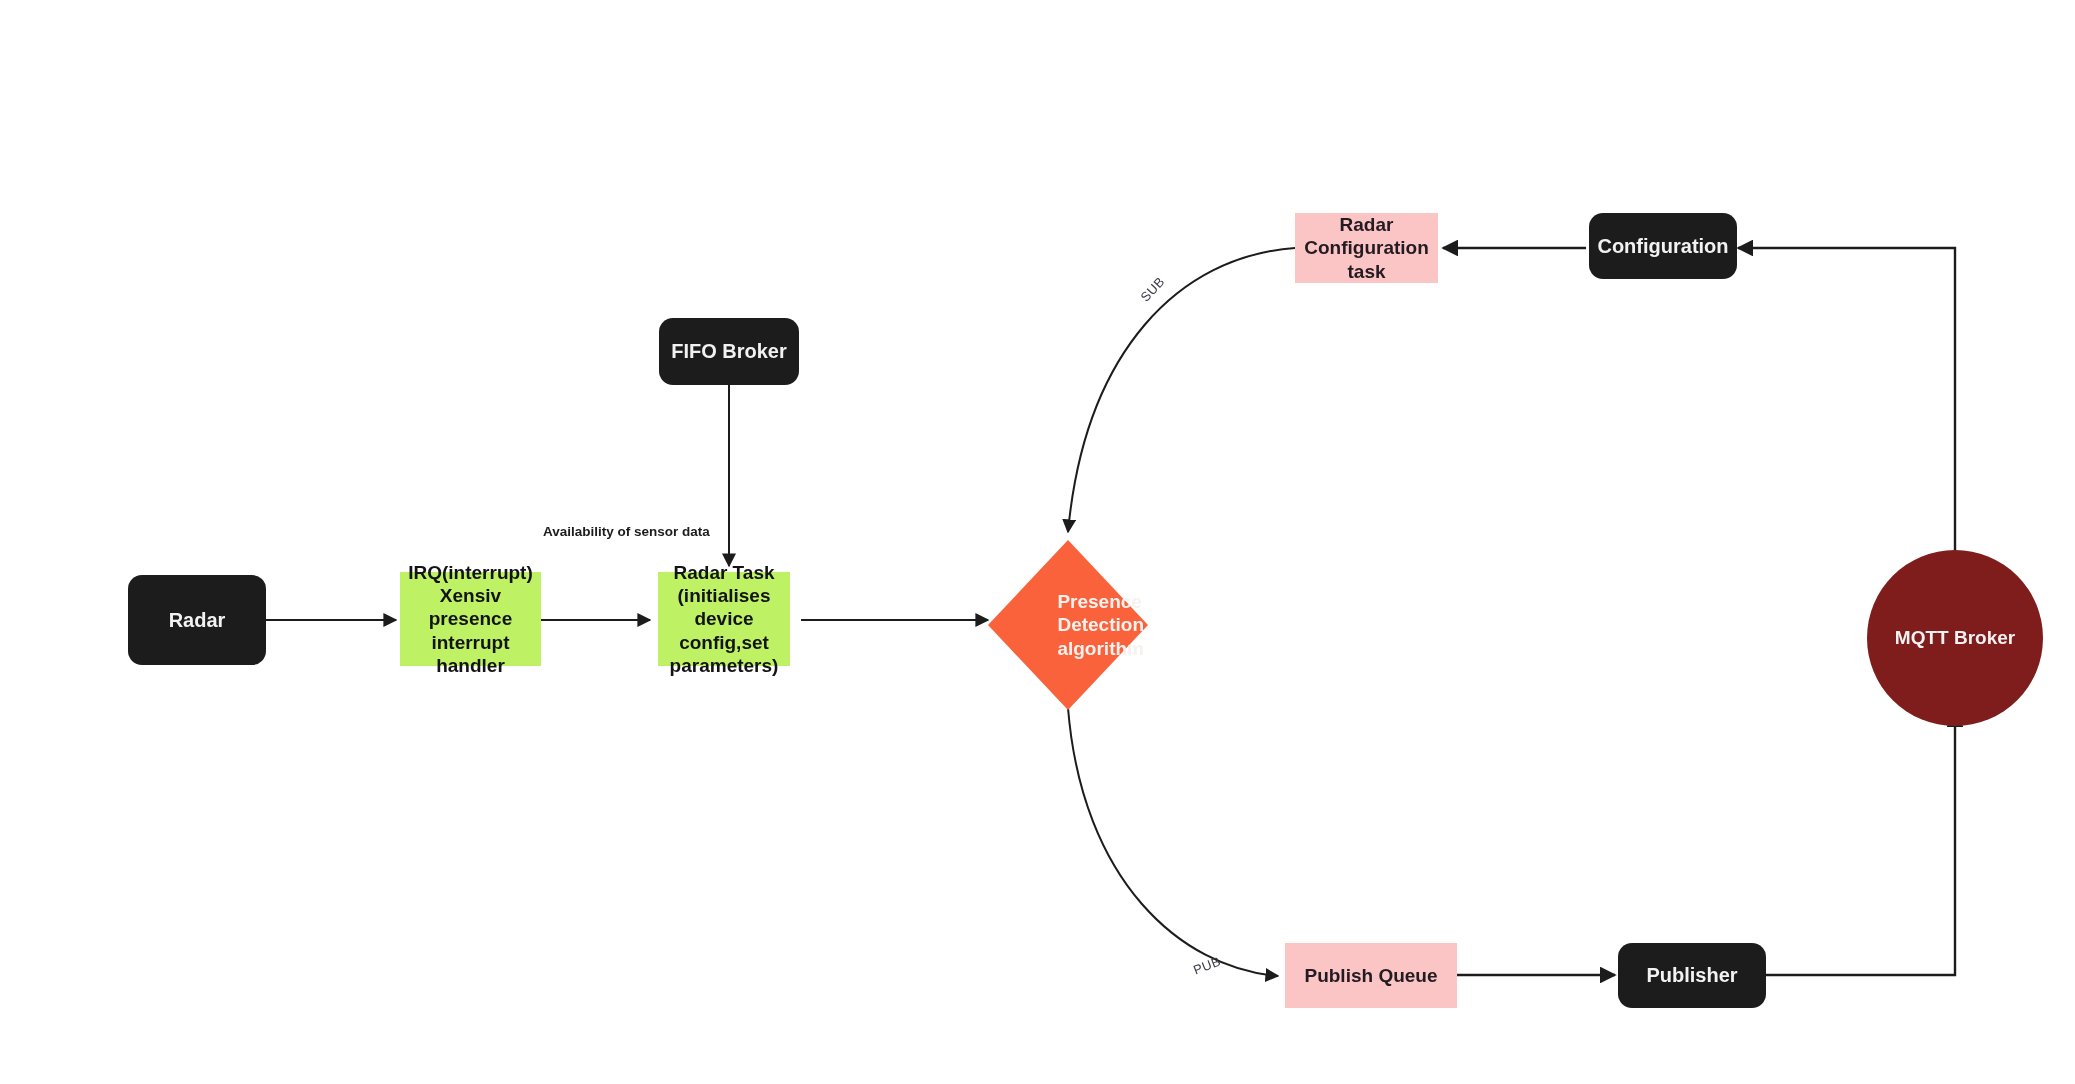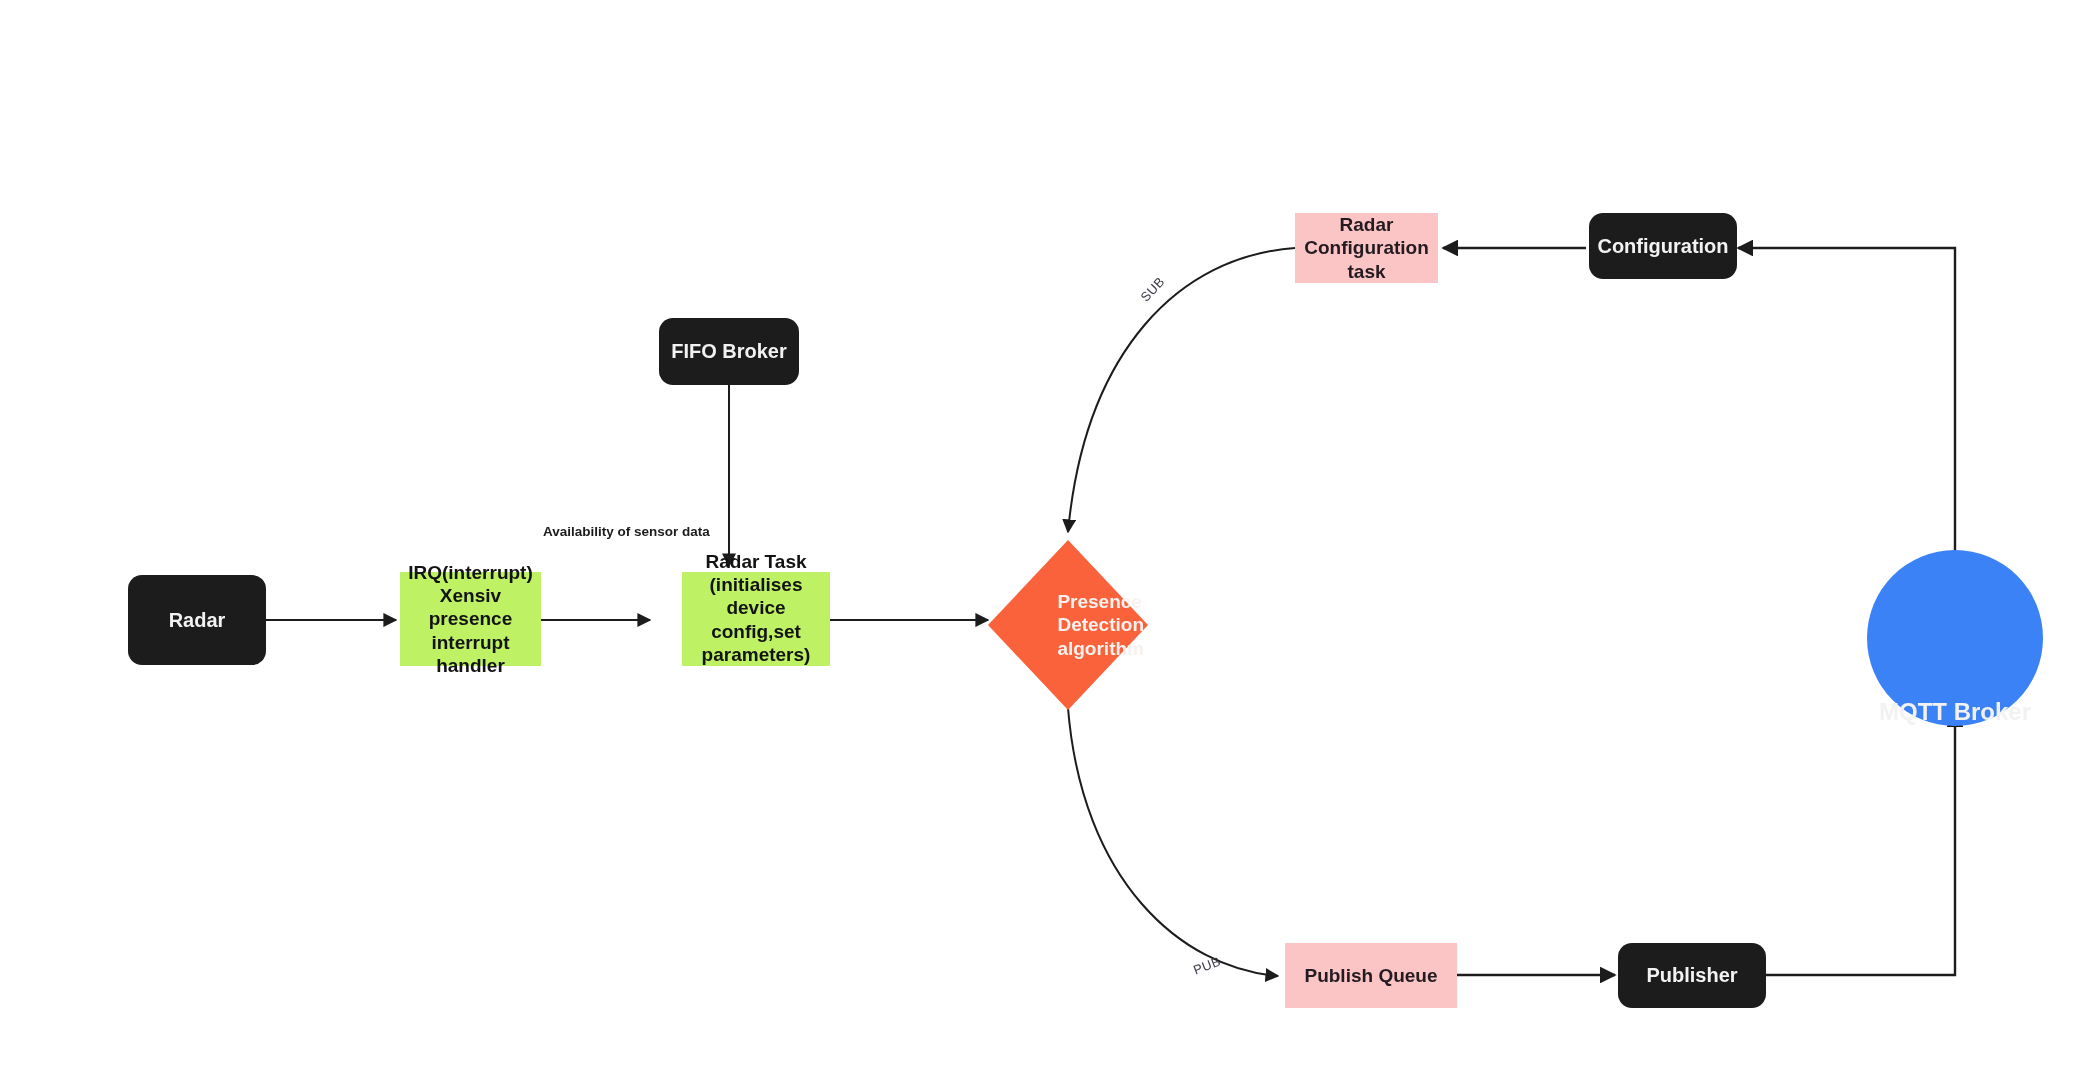--- a/index.html
+++ b/index.html
@@ -46,25 +46,24 @@
     background: #bef264;
     color: #131313;
     font-size: 19px;
   }
   .node-pink {
     background: #fac5c4;
     color: #241a22;
     font-size: 19px;
   }
   .node-circle {
-    background: #3b82f6;
+    background: #7f1d1d;
     color: #f2f2f2;
     border-radius: 50%;
-    font-size: 24px;
-    align-items: flex-end;
+    font-size: 19px;
   }
   .node-diamond {
     color: #f7f2ef;
     font-size: 19px;
     justify-content: flex-end;
     text-align: left;
   }
   .diamond-shape {
     position: absolute;
     left: 0;
@@ -160,21 +159,21 @@
   <div class="node node-yellow" style="left:400px; top:572px; width:141px; height:94px;">
     <span class="node-text">IRQ(interrupt)
 Xensiv presence
 interrupt handler</span>
   </div>
 
   <div class="node node-dark" style="left:659px; top:318px; width:140px; height:67px;">
     <span class="node-text">FIFO Broker</span>
   </div>
 
-  <div class="node node-yellow" style="left:682px; top:572px; width:148px; height:94px;align-items:flex-end;">
+  <div class="node node-yellow" style="left:658px; top:572px; width:132px; height:94px;">
     <span class="node-text">Radar Task
 (initialises device
 config,set
 parameters)</span>
   </div>
 
   <div class="node node-diamond" style="left:988px; top:540px; width:160px; height:170px;">
     <span class="diamond-shape"></span>
     <span class="node-text diamond-label">Presence
 Detection

